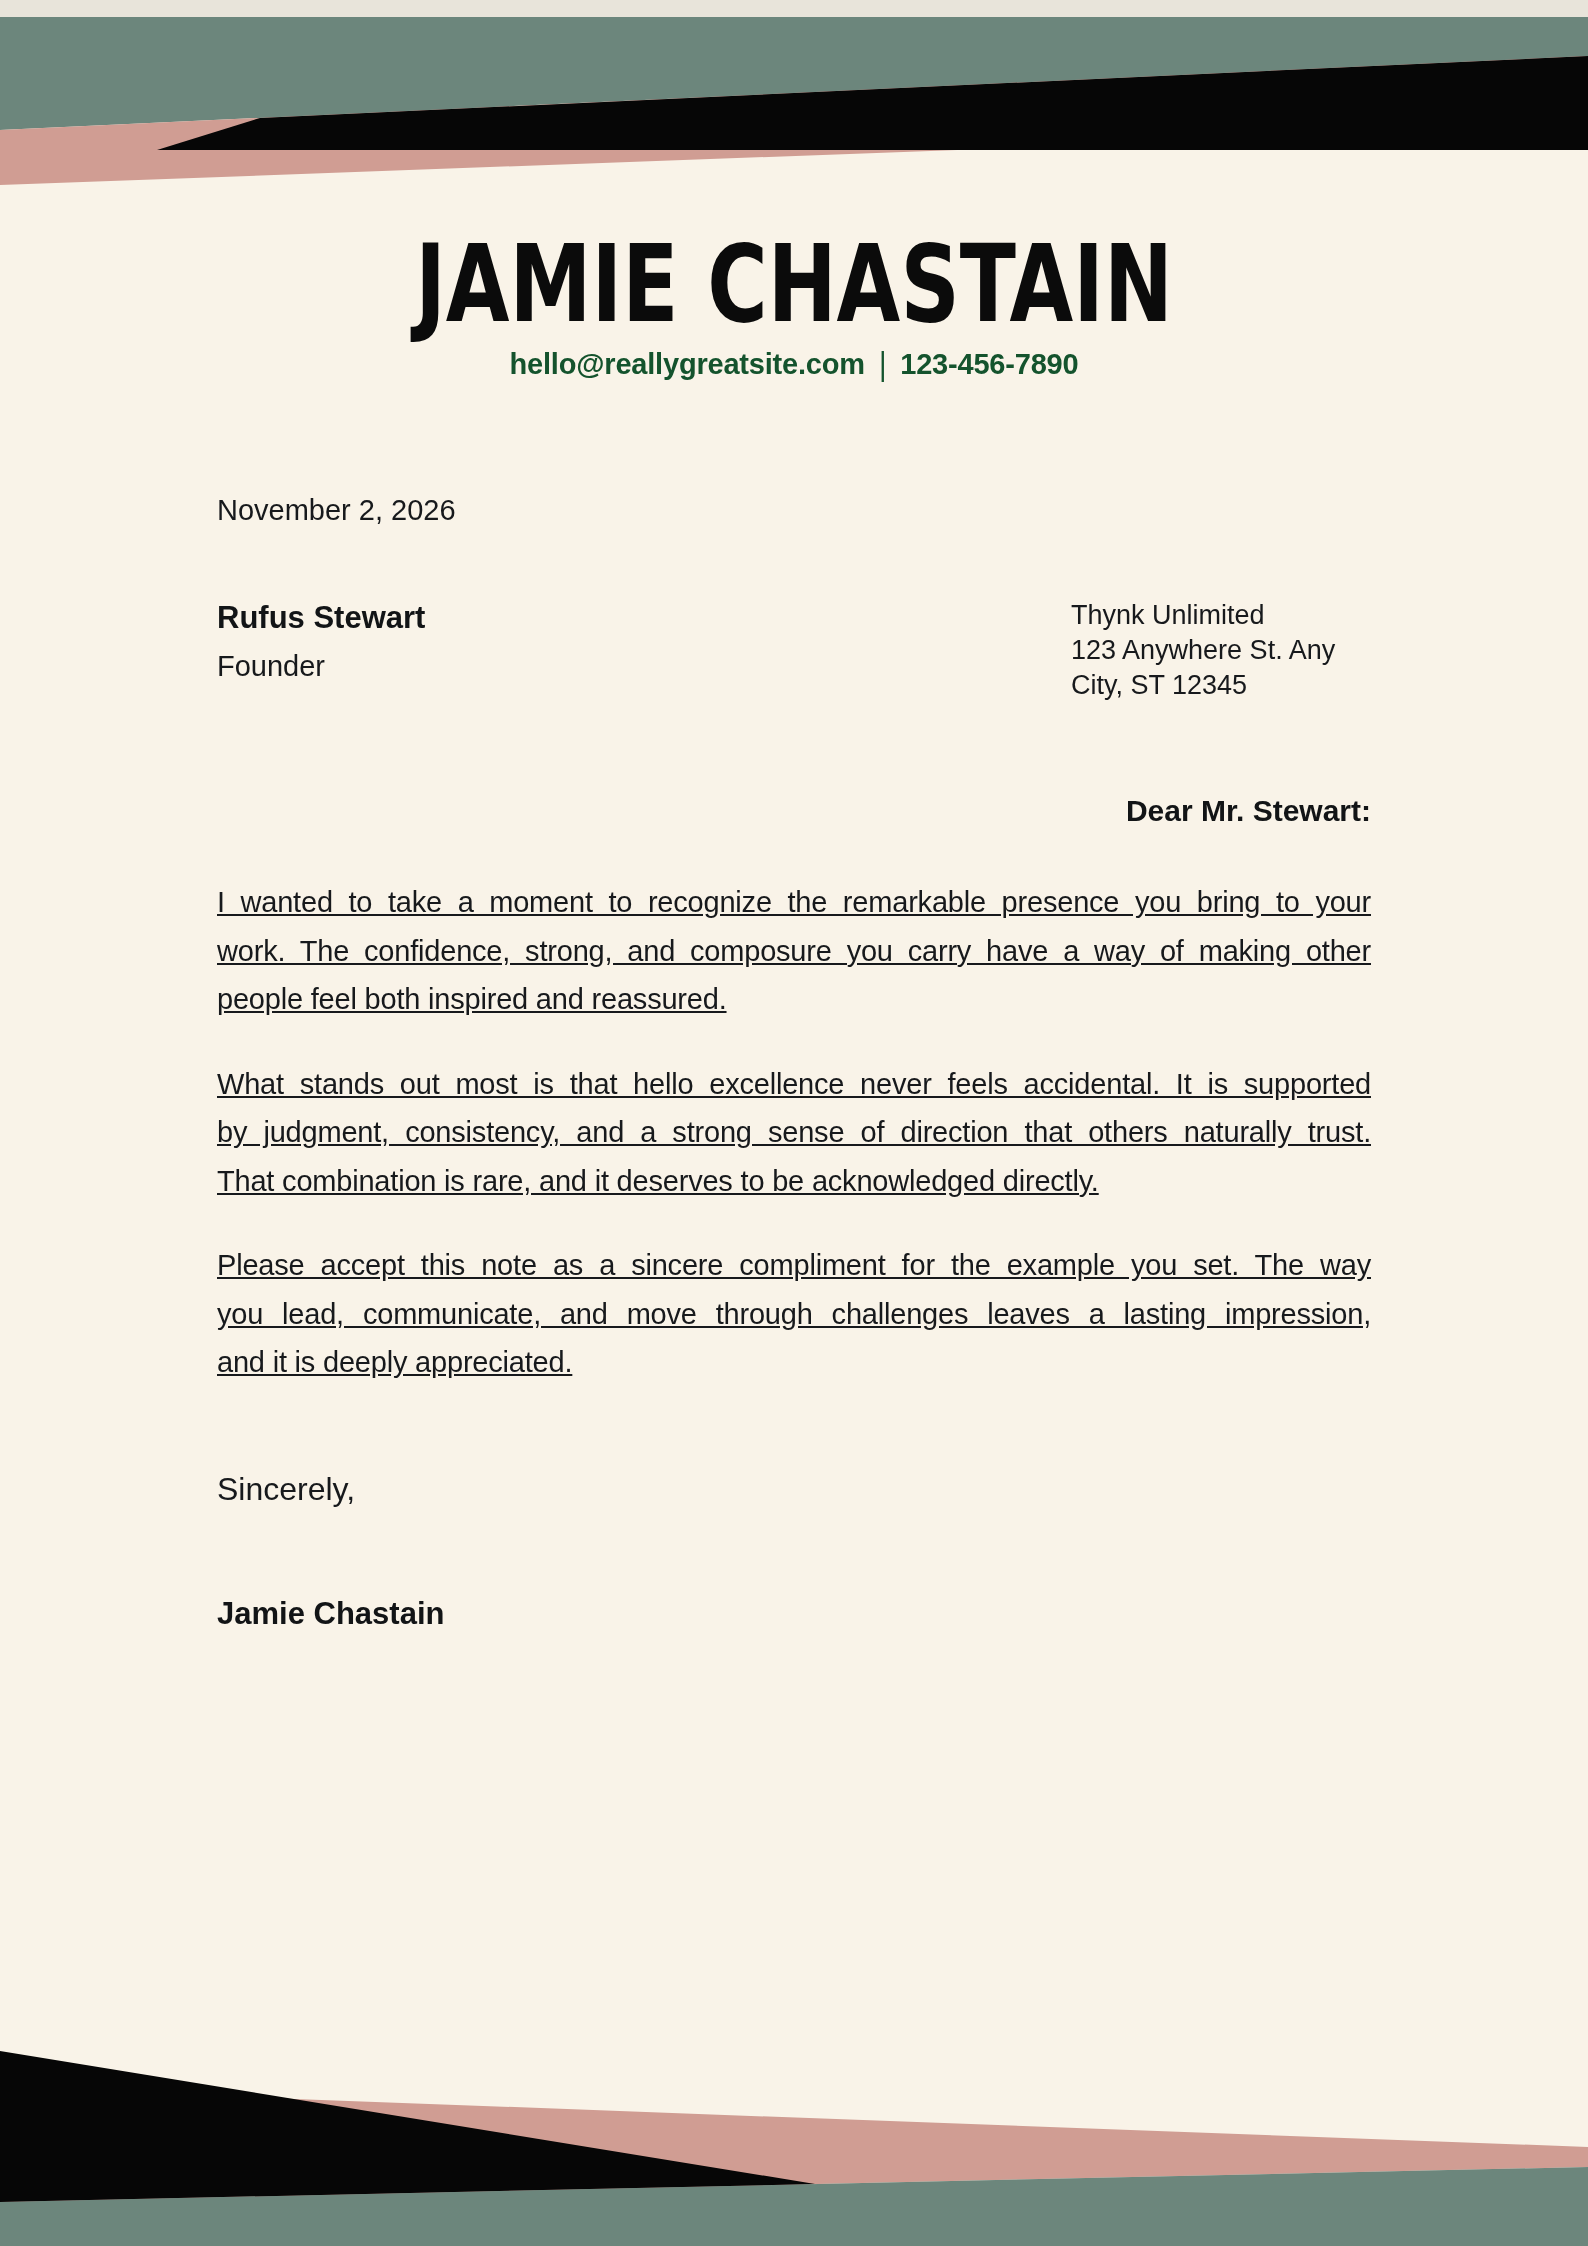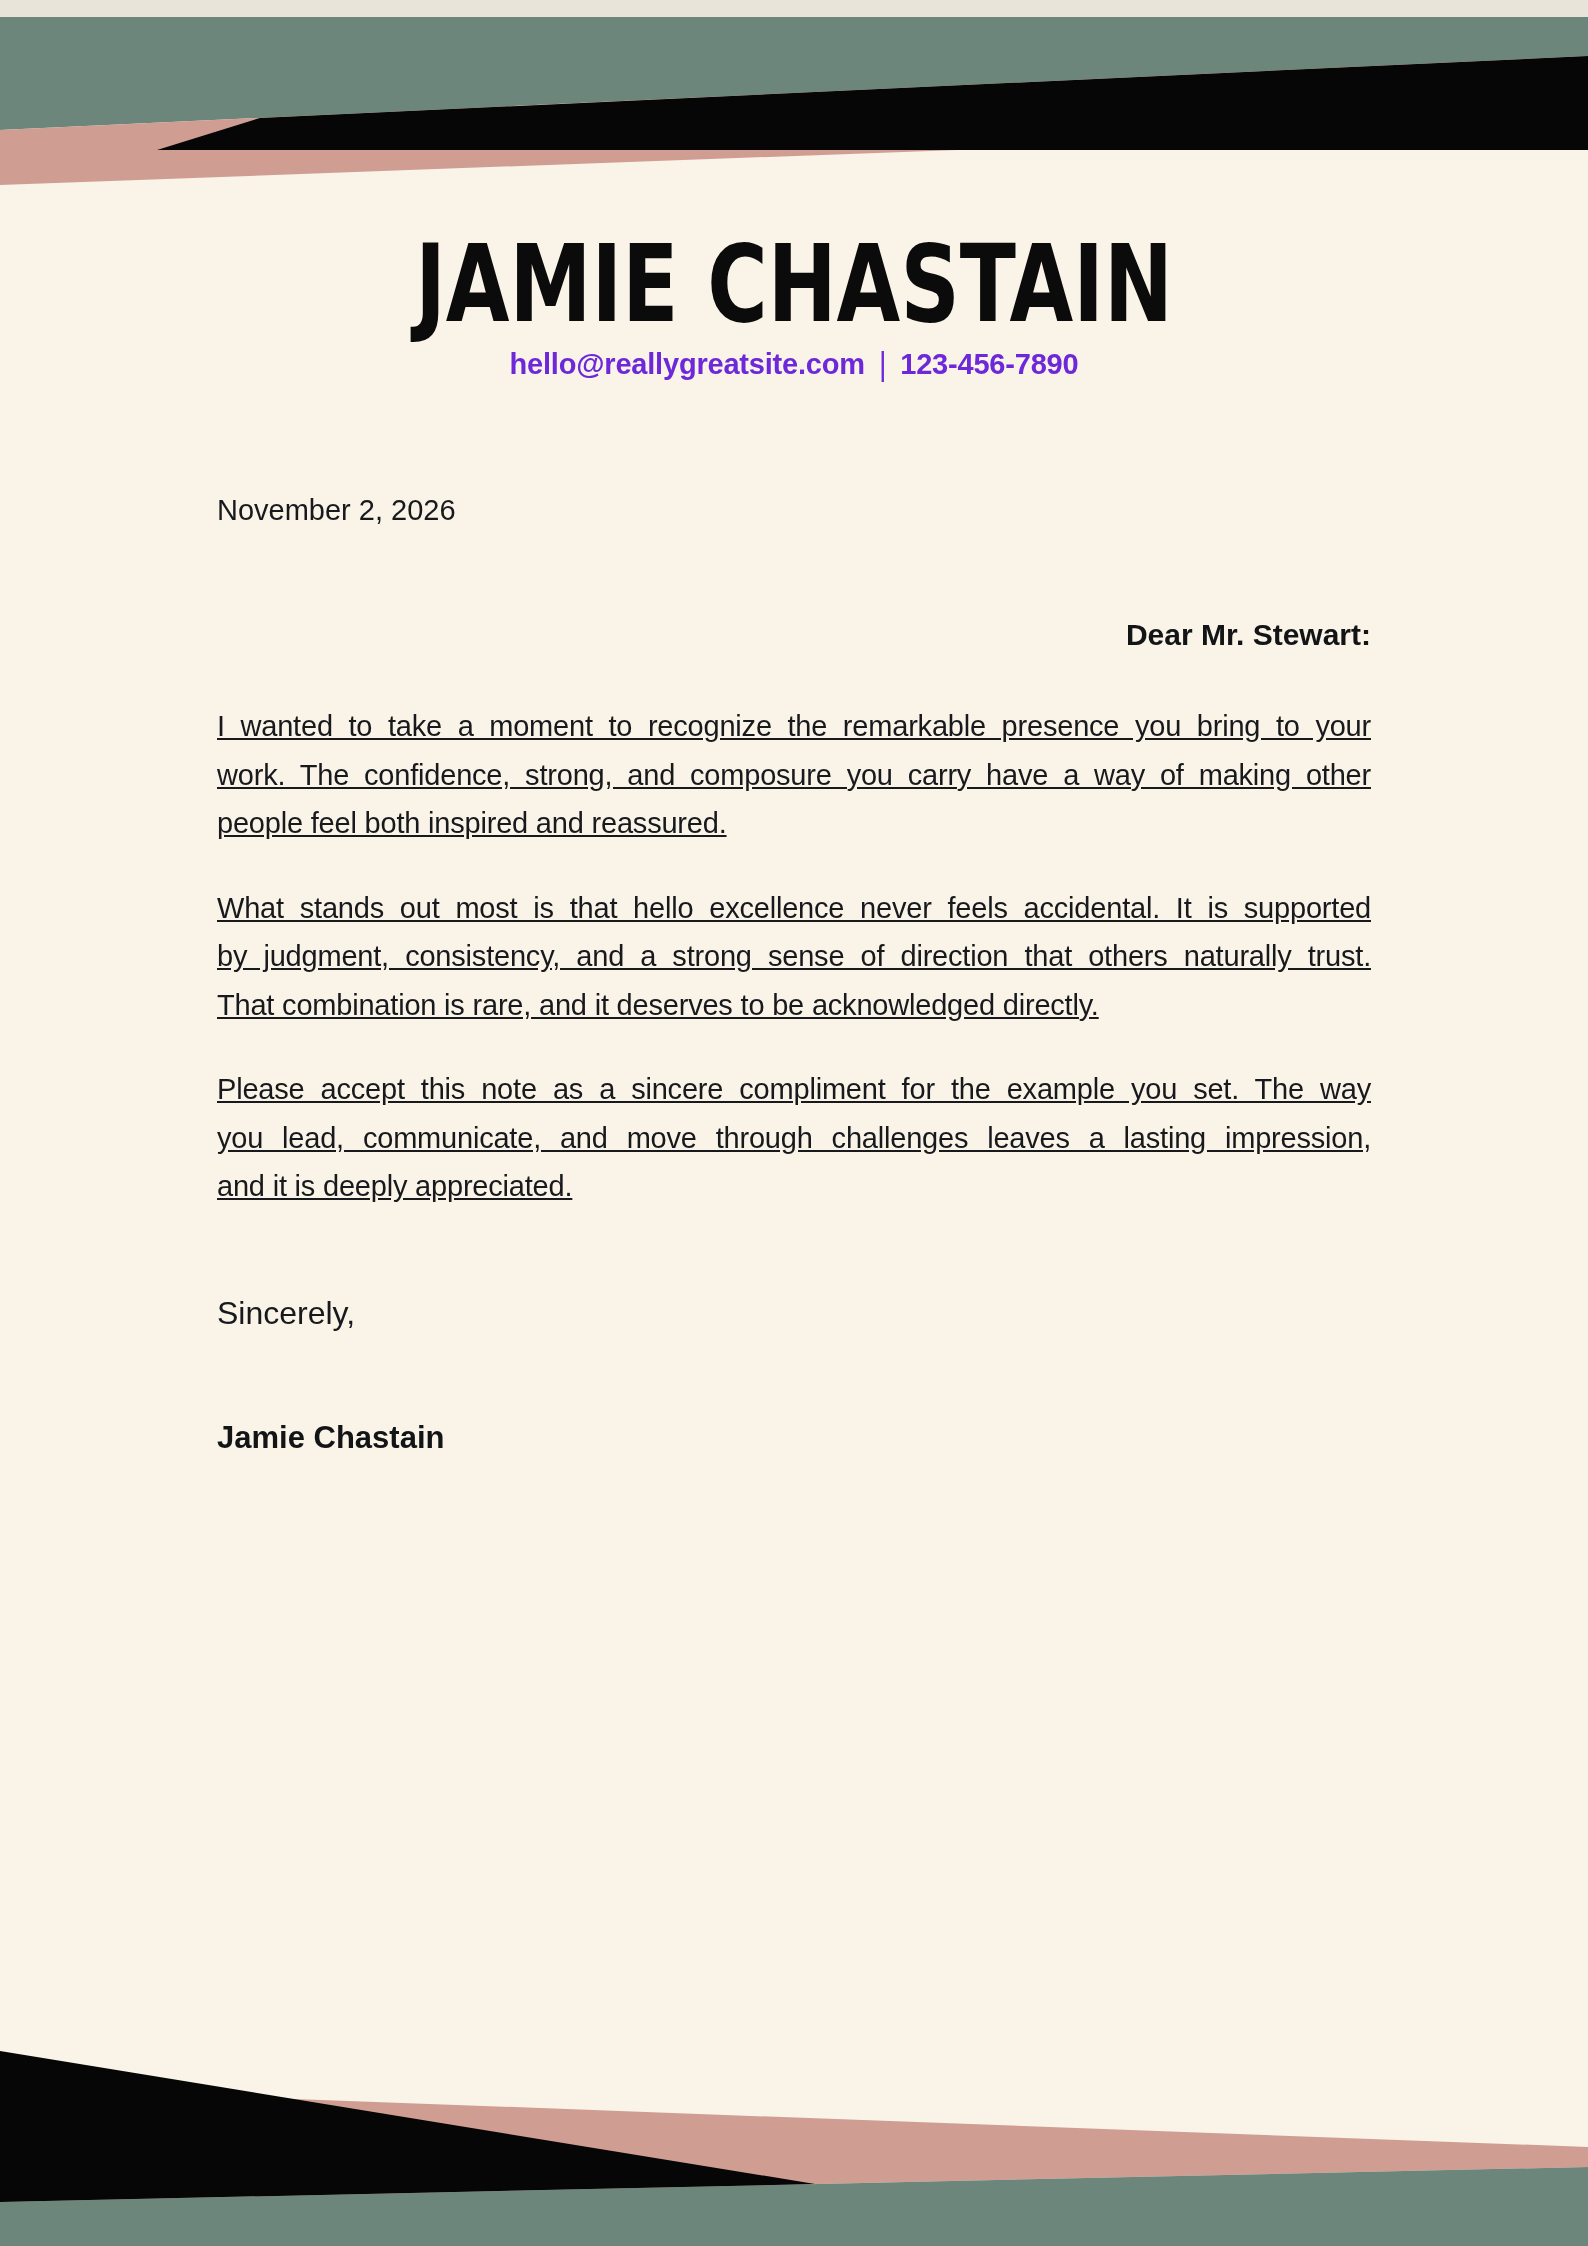--- a/index.html
+++ b/index.html
@@ -32,21 +32,21 @@
     transform: scaleX(0.77);
     transform-origin: 50% 50%;
   }
 
   .contact-line {
     margin-top: 21px;
     text-align: center;
     font-size: 29px;
     line-height: 36px;
     font-weight: 700;
-    color: #6d28d9;
+    color: #14532d;
     letter-spacing: -0.2px;
   }
   .contact-sep { display: inline-block; padding: 0 14px; font-weight: 400; transform: scaleY(1.15); }
 
   .date-line { margin-top: 111px; font-size: 29px; line-height: 34px; }
 
   .recipient-row {
     margin-top: 71px;
     display: flex;
     justify-content: space-between;
@@ -94,20 +94,31 @@
     <div class="title-wrap">
       <div class="title">JAMIE CHASTAIN</div>
     </div>
 
     <div class="contact-line">
       <span>hello@reallygreatsite.com</span><span class="contact-sep">|</span><span>123-456-7890</span>
     </div>
 
     <div class="date-line">November 2, 2026</div>
 
+    <div class="recipient-row">
+      <div>
+        <div class="recipient-name">Rufus Stewart</div>
+        <div class="recipient-title">Founder</div>
+      </div>
+      <div class="company">
+          <div class="line">Thynk Unlimited</div>
+          <div class="line">123 Anywhere St. Any</div>
+          <div class="line is-last">City, ST 12345</div>
+        </div>
+    </div>
 
     <div class="salutation">Dear Mr. Stewart:</div>
 
     <div class="para first">
         <div class="line">I wanted to take a moment to recognize the remarkable presence you bring to your</div>
         <div class="line">work. The confidence, strong, and composure you carry have a way of making other</div>
         <div class="line is-last">people feel both inspired and reassured.</div>
       </div>
     <div class="para">
         <div class="line">What stands out most is that hello excellence never feels accidental. It is supported</div>

